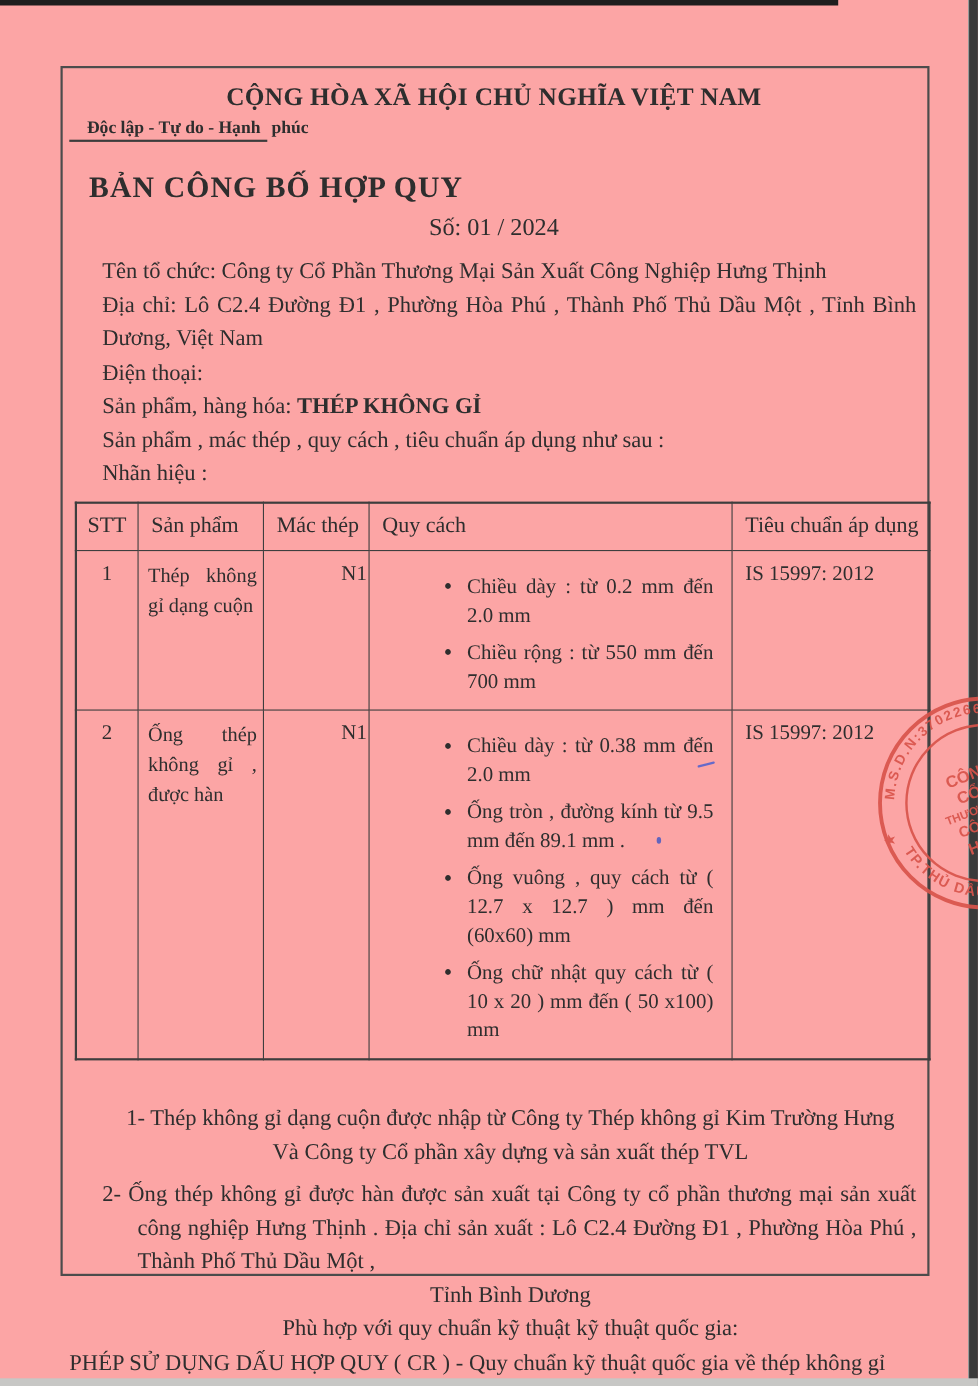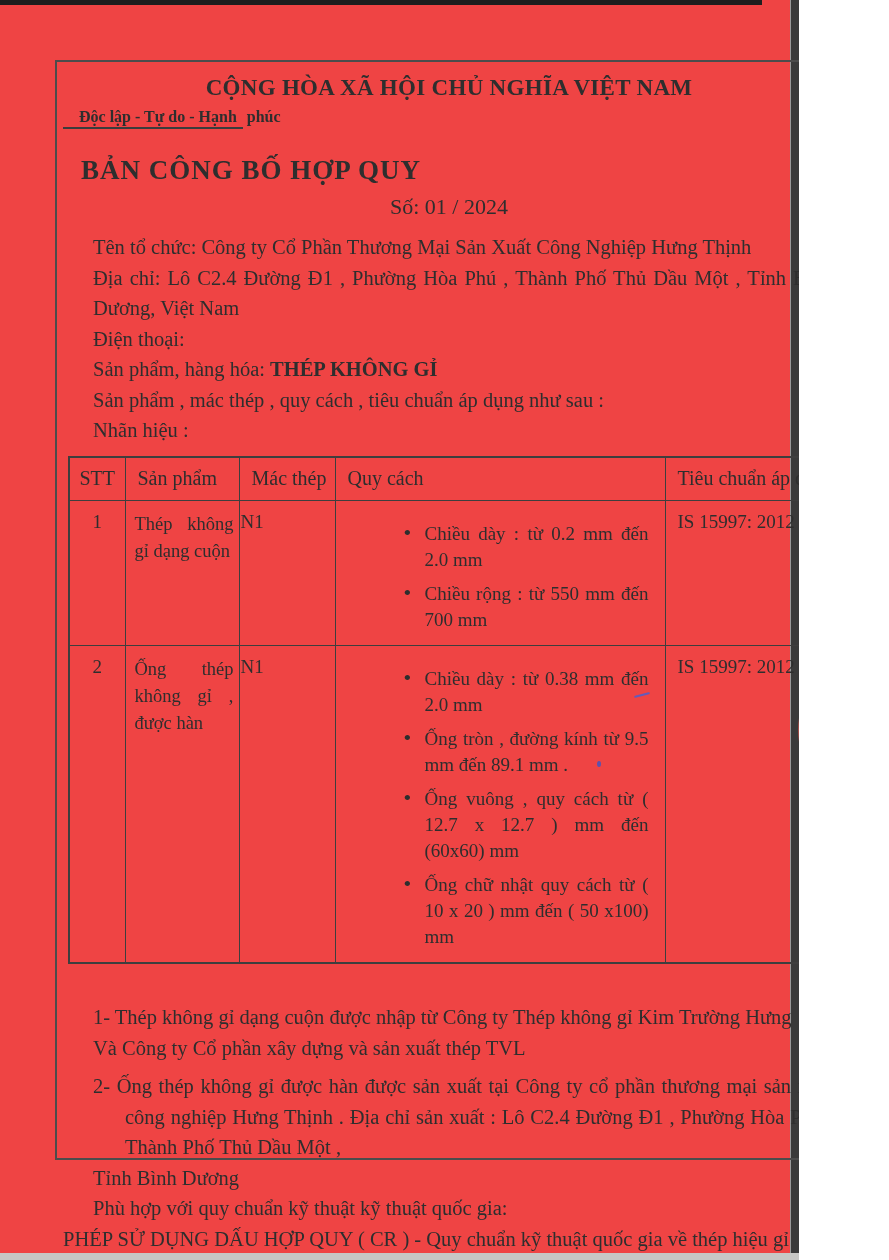--- a/index.html
+++ b/index.html
@@ -1,17 +1,17 @@
 <!DOCTYPE html>
 <html><head>
 <meta charset="utf-8">
 <style>
   html,body{margin:0;padding:0;background:#ffffff;}
   .page{
-    position:relative;width:799px;height:1260px;background:#ef4444;
+    position:relative;width:889px;height:1260px;background:#fca5a5;
     overflow:hidden;font-family:"Liberation Serif","DejaVu Serif",serif;
     color:#2e2e2e;
     text-decoration:underline;
   }
   .scan-top-edge{position:absolute;top:0;left:0;width:762px;height:5px;background:#1e1e1e;}
   .scan-right-edge{position:absolute;top:0;right:0;width:8px;height:1260px;background:#3a3a3a;border-left:1px solid #9a9a9a;}
   .scan-bottom-edge{position:absolute;bottom:0;left:0;width:889px;height:7px;background:#c7c7c5;}
 
   .border-box{
     position:absolute;left:55px;top:60px;width:790px;height:1100px;
@@ -32,27 +32,27 @@
   table.spec{border-collapse:collapse;margin:10px 0 0 5px;width:776px;table-layout:fixed;
     border:2px solid #3e3e3e;font-size:19px;}
   table.spec th,table.spec td{border:1.5px solid #3e3e3e;box-sizing:border-box;}
   col.c-stt{width:56px;}col.c-sp{width:114px;}col.c-mac{width:96px;}col.c-qc{width:330px;}col.c-tc{width:180px;}
   table.spec th{height:44px;font-weight:normal;text-align:left;padding:0 0 0 12px;font-size:20px;vertical-align:middle;}
   table.spec th.center{text-align:center;padding:0;}
   table.spec td{vertical-align:top;}
   tr.r1{height:88px;} tr.r2{height:236px;}
   td.stt{text-align:center;padding-top:10px;}
   td.prod{padding:10px 5px 0 9px;text-align:justify;font-size:18.5px;line-height:27px;}
-  td.grade{text-align:left;padding-top:10px;}
+  td.grade{text-align:right;padding-top:10px;}
   td.std{padding:10px 2px 0 12px;}
   td.qc ul{margin:11px;padding:8px 4px 0 50px;list-style:none;}
   td.qc li{position:relative;padding-left:27px;margin-bottom:8px;text-align:justify;line-height:26px;}
   td.qc li::before{content:"•";position:absolute;left:6px;top:-1px;font-size:22px;}
 
-  .note{margin-left:30px;font-size:20.5px;line-height:30.5px;text-align:left;}
+  .note{margin-left:30px;font-size:20.5px;line-height:30.5px;text-align:center;}
   .note.hang{padding-left:32px;text-indent:-32px;text-align:justify;padding-right:2px;}
   .mt-big{margin-top:38px;}
   .mt-sm{margin-top:8px;}
   .qcvn1{margin-left:30px;font-size:20.5px;line-height:30.5px;text-align:justify;text-align-last:justify;padding-right:2px;margin-top:1px;}
   .qcvn2{margin-left:0;font-size:20.5px;line-height:30.5px;}
 
   .stamp{position:absolute;left:780px;top:618px;opacity:.92;pointer-events:none;}
   .pen-dash{position:absolute;left:634px;top:694px;width:16px;height:2px;background:#4a5fd0;transform:rotate(-14deg);border-radius:2px;opacity:.85;}
   .pen-dot{position:absolute;left:597px;top:761px;width:4px;height:6px;background:#3b55c4;border-radius:50%;opacity:.8;}
 </style>
@@ -123,21 +123,21 @@
           <td class="std">IS 15997: 2012</td>
         </tr>
       </tbody>
         </table>
 
       <div class="note mt-big">1- Thép không gỉ dạng cuộn được nhập từ Công ty Thép không gỉ Kim Trường Hưng</div>
       <div class="note">Và Công ty Cổ phần xây dựng và sản xuất thép TVL</div>
       <div class="note hang mt-sm">2- Ống thép không gỉ được hàn được sản xuất tại Công ty cổ phần thương mại sản xuất công nghiệp Hưng Thịnh . Địa chỉ sản xuất : Lô C2.4 Đường Đ1 , Phường Hòa Phú , Thành Phố Thủ Dầu Một ,</div>
       <div class="note">Tỉnh Bình Dương</div>
       <div class="note">Phù hợp với quy chuẩn kỹ thuật kỹ thuật quốc gia:</div>
-      <div class="qcvn2">PHÉP SỬ DỤNG DẤU HỢP QUY ( CR ) -  Quy chuẩn kỹ thuật quốc gia về thép hiệu gỉ</div>
+      <div class="qcvn2">PHÉP SỬ DỤNG DẤU HỢP QUY ( CR ) -  Quy chuẩn kỹ thuật quốc gia về thép không gỉ</div>
 
     </div>
   </div>
 
   <div class="pen-dash"></div>
   <div class="pen-dot"></div>
 
   <svg class="stamp" width="230" height="230" viewBox="0 0 230 230">
     <g fill="none" stroke="#d9544b">
       <circle cx="115" cy="112" r="95" stroke-width="3.5"></circle>

